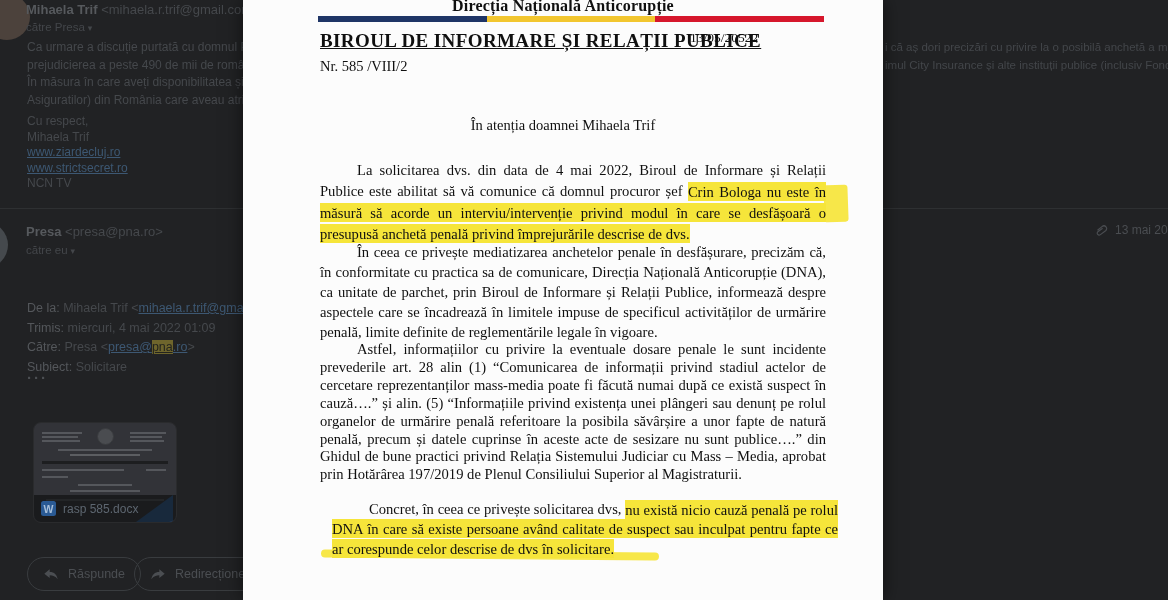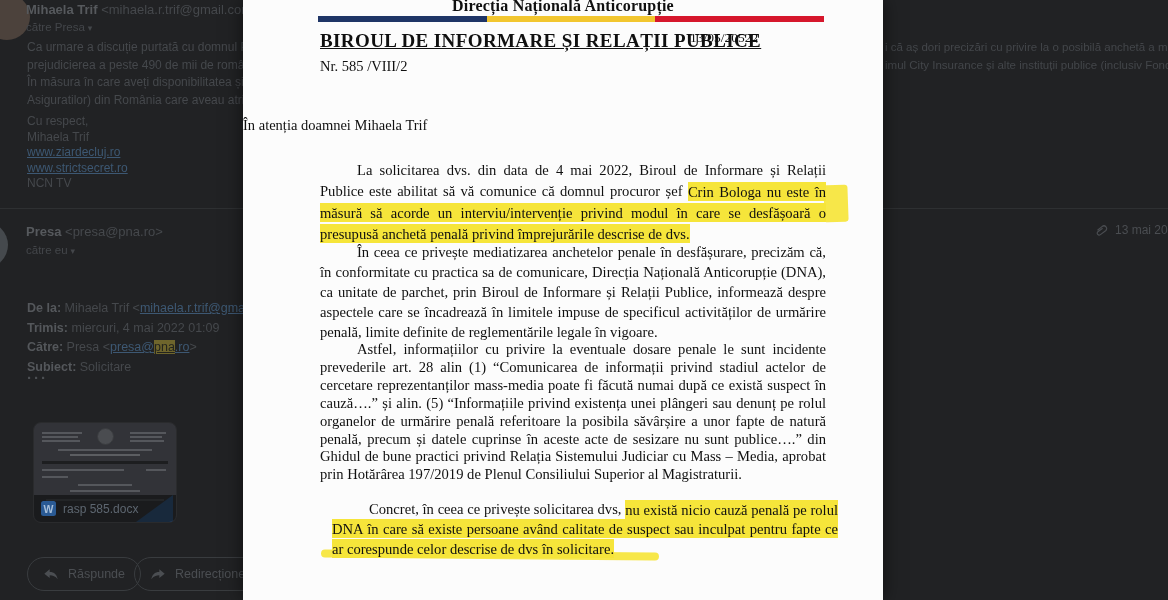--- a/index.html
+++ b/index.html
@@ -19,21 +19,21 @@
   .g-link{color:#3d5873;text-decoration:underline;text-align:right;}
   #right-frags{position:absolute;left:885px;top:39px;width:283px;overflow:hidden;
                font-size:11.5px;line-height:17.5px;white-space:nowrap;color:#43464a;}
   #right-frags div{height:17.5px;}
   #divider{position:absolute;left:0;top:208px;width:1168px;height:1px;background:#2e3032;}
   #msg2-name{position:absolute;left:26px;top:224px;font-size:13px;white-space:nowrap;}
   #msg2-to{position:absolute;left:26px;top:244px;font-size:11.5px;color:#43464a;}
   #msg2-date{position:absolute;left:1094px;top:223px;font-size:12px;color:#4a4d51;
              display:flex;align-items:center;gap:6px;white-space:nowrap;}
   #quoted{position:absolute;left:27px;top:299px;font-size:12.5px;line-height:19.5px;color:#45484c;}
-  .q-label{font-weight:bold;color:#54575b;margin-top:48px;}
+  .q-label{font-weight:normal;color:#54575b;margin-top:48px;}
   .find-hl{background:#6e652c;color:#23241e;text-decoration:underline;}
   #dots{position:absolute;left:27px;top:369px;font-size:15px;font-weight:bold;
         color:#4c4f53;letter-spacing:2px;cursor:pointer;}
   
   #att-card{position:absolute;left:33px;top:422px;width:142px;height:99px;border-radius:8px;
             background:#323338;border:1px solid #2a2b2d;overflow:hidden;}
   .t-bar{position:absolute;background:#55575c;height:2px;}
   .t-dark{background:#1d1e20;}
   .t-seal{position:absolute;left:63px;top:5px;width:15px;height:15px;border-radius:50%;
           background:#4a4c50;border:1px solid #3a3c3f;}
@@ -55,21 +55,21 @@
             box-shadow:0 0 18px rgba(0,0,0,.55);font-family:"Liberation Serif", serif;color:#101010;}
   #doc-title{position:absolute;top:-3px;left:0;width:100%;text-align:center;
              font-size:16px;font-weight:bold;letter-spacing:.2px;}
   #tricolor{position:absolute;left:75px;top:16px;width:506px;height:6px;display:flex;}
   .tri-seg{flex:1;height:100%;}
   #office-line{position:absolute;left:77px;top:30px;font-size:19px;font-weight:bold;
                text-decoration:underline;letter-spacing:.4px;}
   #doc-date{position:absolute;left:447px;top:30px;font-size:13.5px;}
   #doc-number{position:absolute;left:77px;top:58px;font-size:14.5px;}
   #doc-to{position:absolute;top:89px;left:0;width:100%;text-align:center;font-size:14.5px;}
-  #doc-attn{position:absolute;top:117px;left:0;width:100%;font-size:14.5px;}
+  #doc-attn{position:absolute;top:117px;left:0;width:100%;text-align:center;font-size:14.5px;}
   .para{position:absolute;left:77px;width:506px;margin:0;text-align:justify;
         text-indent:37px;font-size:14.6px;}
   .p1{top:160px;line-height:21px;}
   .p2{top:242px;line-height:20px;}
   .p3{top:341px;line-height:17.9px;}
   .p4{top:500px;line-height:19.5px;margin-left:12px;}
   .hl{background:var(--hl,#f6e53a);padding:1.5px 0;box-decoration-break:clone;
       -webkit-box-decoration-break:clone;}
   .streak{position:absolute;background:var(--hl,#f6e53a);border-radius:4px;opacity:.92;}
   #streak-a{left:78px;top:231px;width:352px;height:8px;transform:rotate(-0.7deg);}

